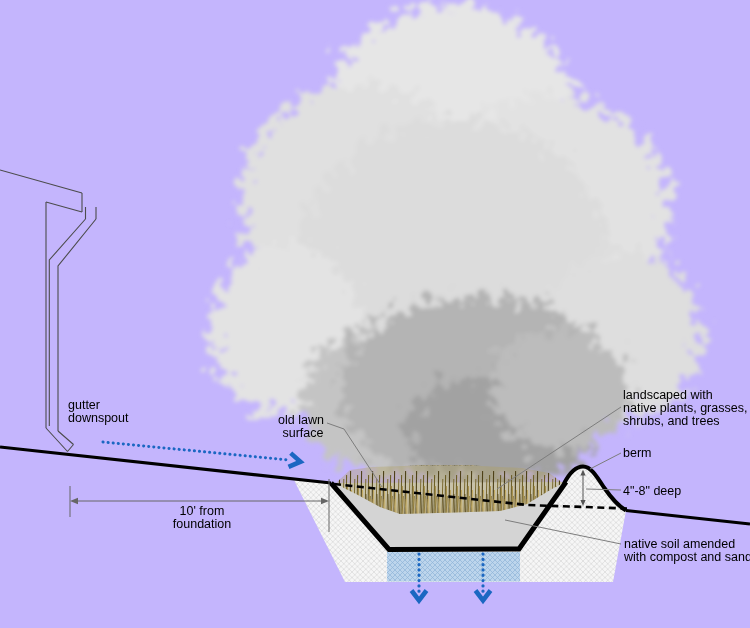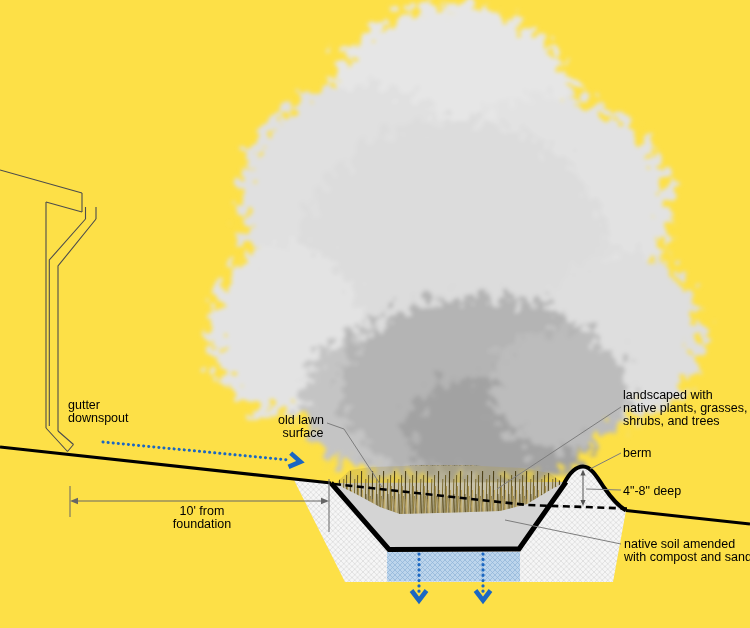--- a/index.html
+++ b/index.html
@@ -1,16 +1,16 @@
 <!DOCTYPE html>
 <html><head>
 <meta charset="utf-8">
 <style>
   html,body{margin:0;padding:0;background:#ffffff;}
-  .stage{position:relative;width:750px;height:628px;background:#fde047;overflow:hidden;
+  .stage{position:relative;width:750px;height:628px;background:#c4b5fd;overflow:hidden;
          font-family:"Liberation Sans",sans-serif;}
   svg{position:absolute;left:0;top:0;}
   svg text{font-family:"Liberation Sans",sans-serif;font-size:12.5px;fill:#000;}
   svg text.dim{font-size:12.5px;}
 </style>
 </head>
 <body>
 
 <div class="stage">
 <svg width="750" height="628" viewBox="0 0 750 628">

